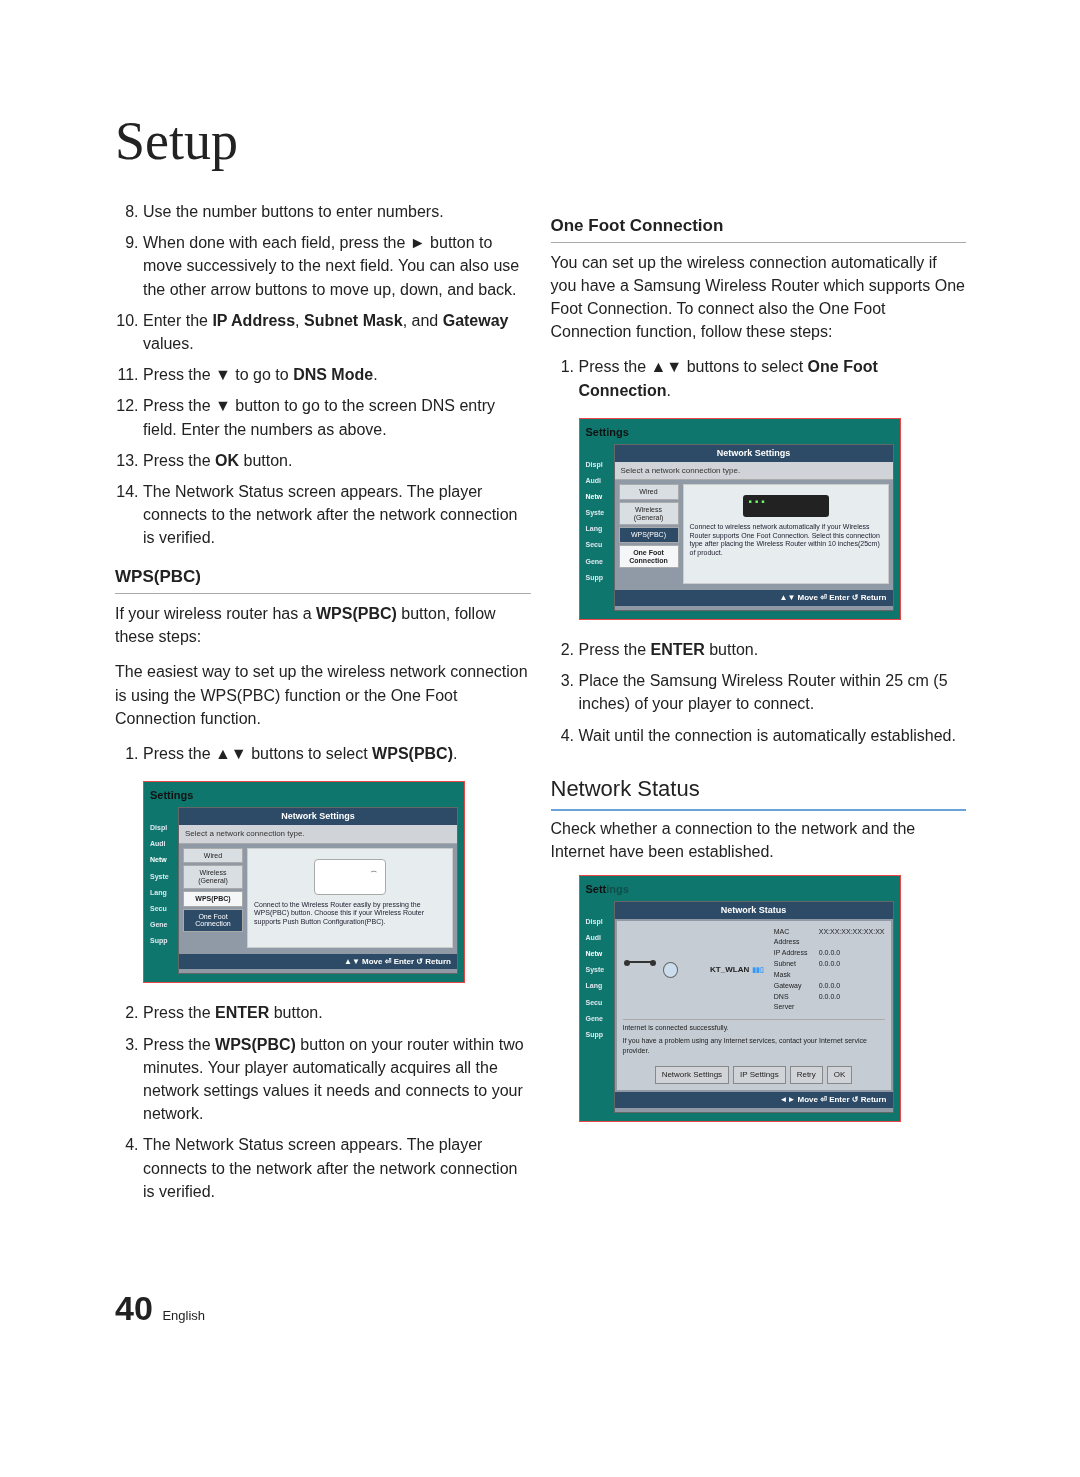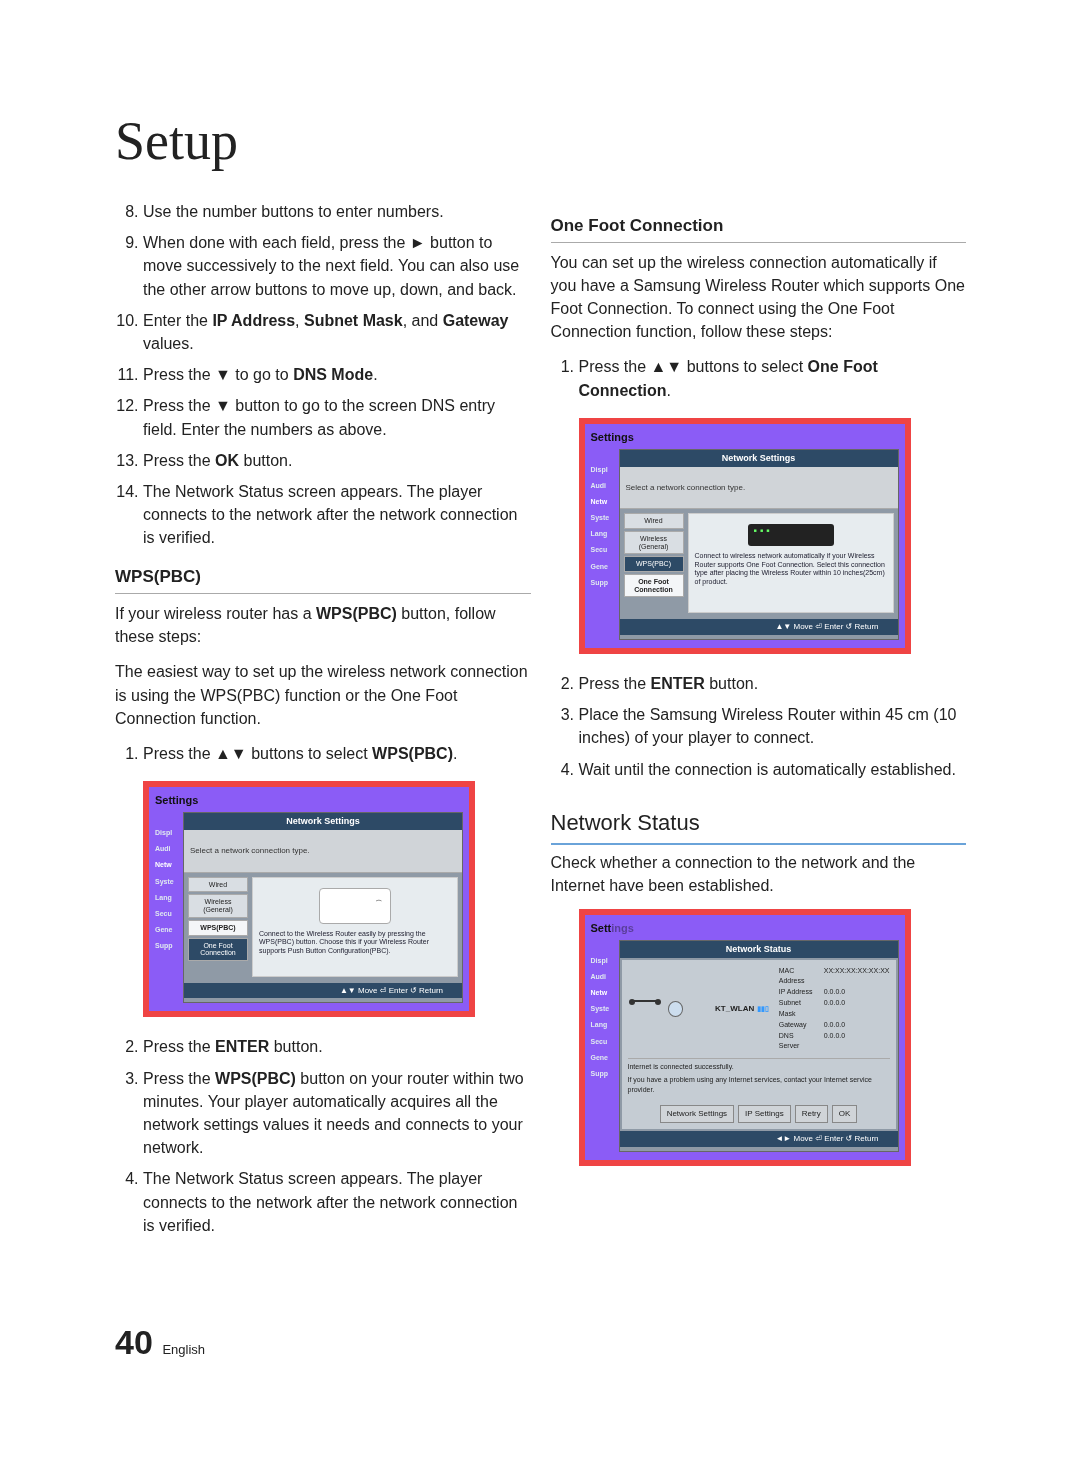--- a/index.html
+++ b/index.html
@@ -53,22 +53,22 @@
   }
   .para {
     margin: 0 0 12px 0;
   }
   b { font-weight: bold; }
 
   
   .shot {
     width: 320px;
     margin: 10px 0 18px 28px;
-    border: 6px solid #ef4444;
-    background: #8b5cf6;
+    border: 1px solid #ef4444;
+    background: #0f766e;
     font-size: 9px;
     color: #222;
   }
   .shot-pad {
     padding: 6px 6px 8px 6px;
   }
   .shot-title {
     font-weight: bold;
     font-size: 11px;
     margin-bottom: 3px;
@@ -85,21 +85,21 @@
     color: #fff;
     text-align: center;
     font-size: 9px;
     padding: 2px 0;
     font-weight: bold;
   }
   .sub-bar {
     background: #d0d4d8;
     color: #333;
     font-size: 8px;
-    padding: 15px 6px;
+    padding: 3px 6px;
     border-bottom: 1px solid #aaa;
   }
   .shot-body {
     display: flex;
     padding: 4px 4px 6px 4px;
     gap: 4px;
   }
   .side-list {
     width: 60px;
     display: flex;
@@ -160,21 +160,22 @@
     font-size: 7px;
     color: #223;
     line-height: 1.2;
     padding: 2px 2px 0 2px;
   }
   .footer-bar {
     background: #2d4a66;
     color: #fff;
     font-size: 8px;
     text-align: right;
-    padding: 2px 19px;
+    padding: 2px 6px;
+    font-weight: bold;
   }
 
   
   .cat-col {
     width: 28px;
     font-size: 7px;
     color: #dfe8f0;
     display: flex;
     flex-direction: column;
     gap: 6px;
@@ -317,21 +318,21 @@
 
       <ol class="numbered" start="2">
         <li>Press the <b>ENTER</b> button.</li>
         <li>Press the <b>WPS(PBC)</b> button on your router within two minutes. Your player automatically acquires all the network settings values it needs and connects to your network.</li>
         <li><span>The Network Status screen appears. The player connects to the network after the network connection is verified.</span></li>
       </ol>
     </div>
 
     <div class="col">
       <div class="subhead">One Foot Connection</div>
-      <p class="para">You can set up the wireless connection automatically if you have a Samsung Wireless Router which supports One Foot Connection. To connect using the One Foot Connection function, follow these steps:</p>
+      <p class="para">You can set up the wireless connection automatically if you have a Samsung Wireless Router which supports One Foot Connection. To connect also the One Foot Connection function, follow these steps:</p>
 
       <ol class="numbered">
         <li>Press the ▲▼ buttons to select <b>One Foot Connection</b>.</li>
       </ol>
 
       <div class="shot">
         <div class="shot-pad">
           <div class="shot-title">Settings</div>
           <div class="inner-row">
             <div class="cat-col">
@@ -364,21 +365,21 @@
                 </div>
                 <div class="footer-bar">▲▼ Move   ⏎ Enter   ↺ Return</div>
               </div>
             </div>
           </div>
         </div>
       </div>
 
       <ol class="numbered" start="2">
         <li>Press the <b>ENTER</b> button.</li>
-        <li><span>Place the Samsung Wireless Router within 45 cm (10 inches) of your player to connect.</span></li>
+        <li><span>Place the Samsung Wireless Router within 25 cm (5 inches) of your player to connect.</span></li>
         <li><span>Wait until the connection is automatically established.</span></li>
       </ol>
 
       <div class="section-head">Network Status</div>
       <p class="para">Check whether a connection to the network and the Internet have been established.</p>
 
       <div class="shot">
         <div class="shot-pad">
           <div class="shot-title">Sett<span style="opacity:.4">ings</span></div>
           <div class="inner-row">

